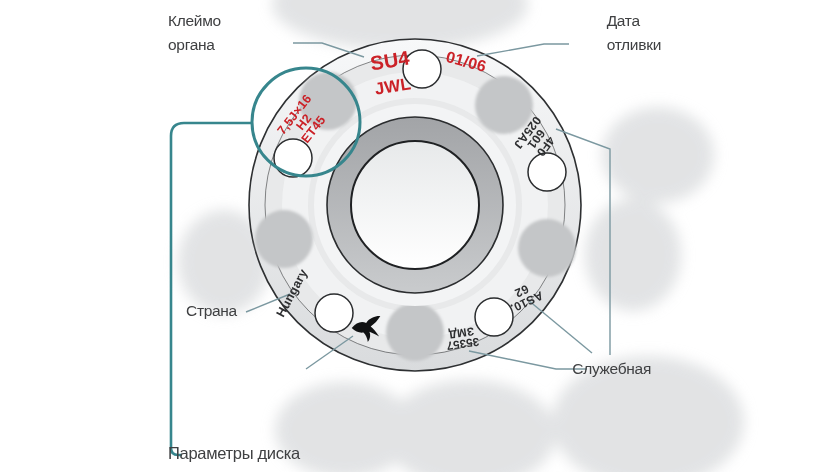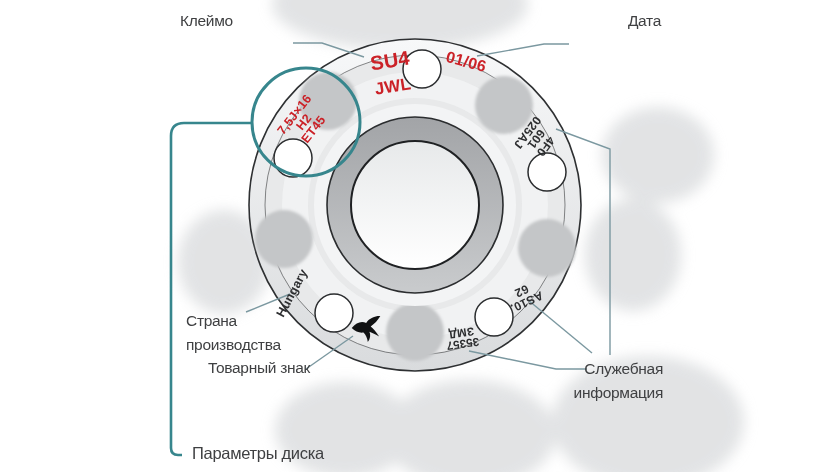--- a/index.html
+++ b/index.html
@@ -5,21 +5,21 @@
   html,body{margin:0;padding:0;background:#ffffff;}
   .canvas{
     position:relative;width:840px;height:472px;overflow:hidden;background:#ffffff;
     font-family:"Liberation Sans","DejaVu Sans",sans-serif;
   }
   .art{position:absolute;left:0;top:0;width:840px;height:472px;}
   .label{
     position:absolute;color:#3f4042;font-size:15.5px;line-height:24px;
     letter-spacing:-0.3px;white-space:nowrap;
   }
-  .label.right{text-align:right;}
+  .label.right{}
   .stamp{
     position:absolute;font-weight:bold;white-space:nowrap;text-align:center;
     transform-origin:center;letter-spacing:0.2px;
   }
   .stamp-red{color:#cb2127;}
   .stamp-dark{color:#2d2e30;}
   .s-su4{left:390px;top:61px;font-size:20px;transform:translate(-50%,-50%) rotate(-9deg);}
   .s-jwl{left:393px;top:87px;font-size:17px;transform:translate(-50%,-50%) rotate(-9deg);}
   .s-date{left:466px;top:62px;font-size:16px;transform:translate(-50%,-50%) rotate(15deg);}
   .s-params{left:304px;top:122px;font-size:12.5px;line-height:12px;transform:translate(-50%,-50%) rotate(-52deg);}
@@ -98,42 +98,41 @@
       <polyline points="556,129 610,149 610,355"></polyline>
       <polyline points="528,300 592,353"></polyline>
       <polyline points="469,351 556,369 587,369"></polyline>
     </g>
     <path d="M252,123 H184 Q171,123 171,136 V448 Q171,455 178,455 H182" fill="none" stroke="#37868d" stroke-width="2.6"></path>
 
     <path transform="translate(351,317) rotate(-8 16 12)" d="M1,9 C6,4 12,3 16,6 C20,1 27,0 31,1 C28,5 24,8 20,10 C22,12 24,15 27,21
              C23,18 20,16 18,15 C19,18 18,22 15,25 C15,21 14,17 12,15 C8,15 4,13 1,9 Z" fill="#111213"></path>
   </svg>
 
-  <div class="label" style="left:180px;top:9px">
+  <div class="label" style="left:168px;top:9px">
     <div>Клеймо</div>
+    <div>органа</div>
   </div>
 
   <div class="label right" style="right:179px;top:9px">
     <div>Дата</div>
+    <div>отливки</div>
   </div>
 
-  <div class="label" style="left:186px;top:309px">
+  <div class="label" style="left:186px;top:299px">
     <div>Страна</div>
-    <div>производства</div>
   </div>
 
   <div class="label" style="left:208px;top:356px">
-    <div>Товарный знак</div>
   </div>
 
-  <div class="label" style="left:192px;top:441px;font-size:16.5px">Параметры диска</div>
+  <div class="label" style="left:168px;top:441px;font-size:16.5px">Параметры диска</div>
 
-  <div class="label right" style="right:177px;top:357px">
+  <div class="label right" style="right:189px;top:357px">
     <div>Служебная</div>
-    <div>информация</div>
   </div>
 
   <div class="stamp stamp-red s-su4">SU4</div>
   <div class="stamp stamp-red s-jwl">JWL</div>
   <div class="stamp stamp-red s-date">01/06</div>
 
   <div class="stamp stamp-red s-params">
     <div>7,5J×16</div>
     <div>H2</div>
     <div>ET45</div>

